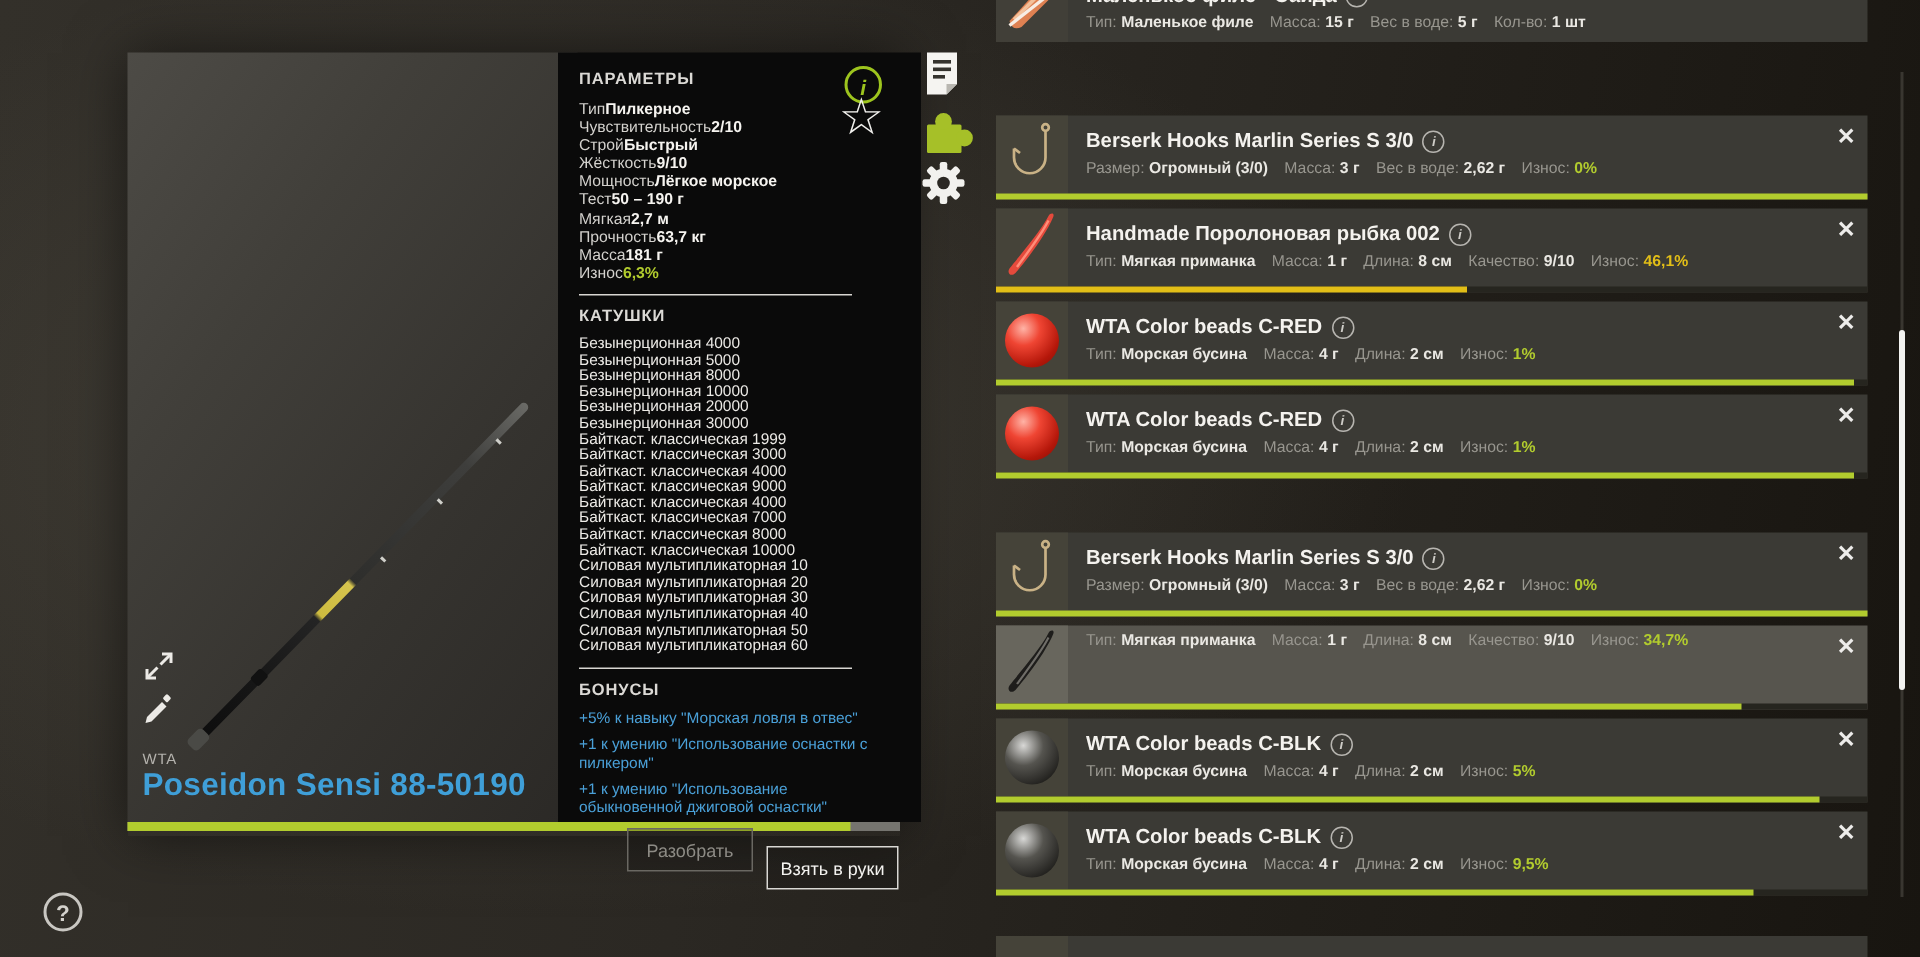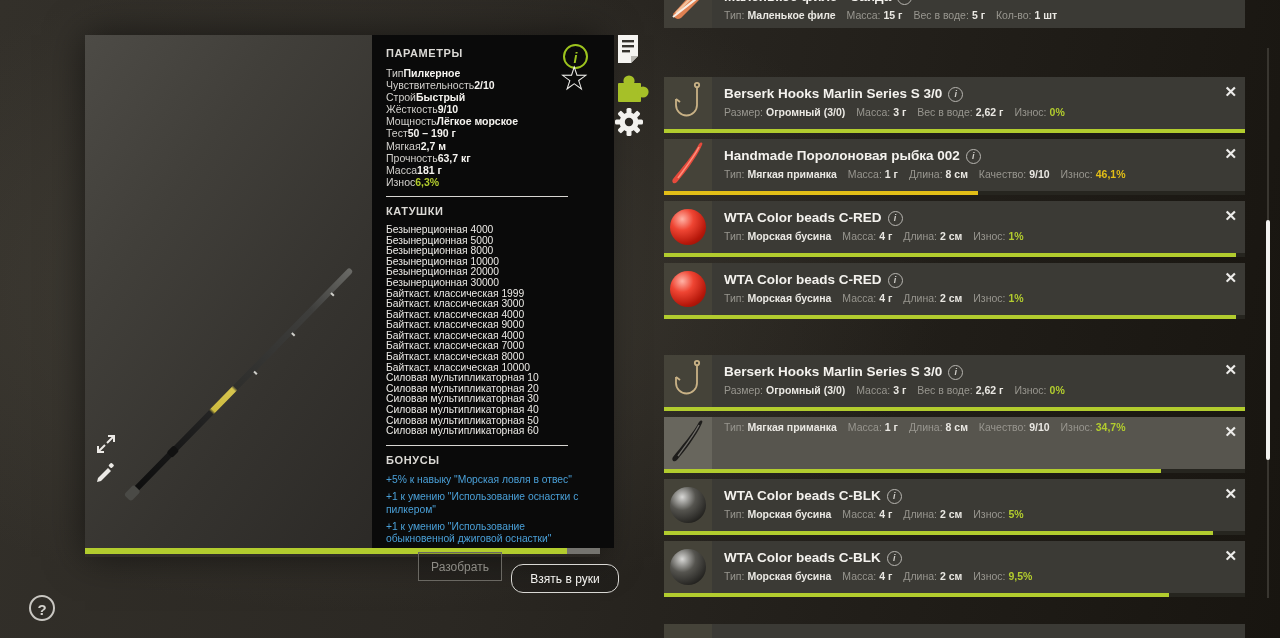--- a/index.html
+++ b/index.html
@@ -35,21 +35,21 @@
   #rodname{font-size:21px;font-weight:bold;color:#3f9fd8;letter-spacing:.2px;}
   .imgicon{position:absolute;left:10px;}
   #expandicon{top:398px;} #pencilicon{top:425px;}
   #paramsinfo{position:absolute;left:478px;top:9px;width:25px;height:25px;border:2.5px solid #9dc41e;border-radius:50%;
     color:#9dc41e;font-size:14px;font-weight:bold;text-align:center;line-height:25px;box-sizing:border-box;font-style:italic;}
   #paramsstar{position:absolute;left:474px;top:26px;font-size:34px;color:#f2f1ee;line-height:34px;}
   
   .btn{position:absolute;height:29px;box-sizing:border-box;border:1px solid;background:rgba(15,14,12,.22);
     font-size:12px;text-align:center;line-height:27px;}
   #btn-disassemble{left:418px;top:552px;width:84px;border-color:#6a6862;color:#8d8b85;}
-  #btn-take{left:511px;top:564px;width:108px;border-color:#d9d8d4;color:#f4f3f0;border-radius:12px;}
+  #btn-take{left:511px;top:564px;width:88px;border-color:#d9d8d4;color:#f4f3f0;}
   
   .tool{position:absolute;left:613px;}
   #tool-notes{top:33px;} #tool-modules{top:71px;} #tool-settings{top:106px;}
   
   #list{position:absolute;left:664px;top:-20px;width:581px;}
   .row{position:relative;margin-top:6px;height:56px;background:#3b3a35;}
   .row.first{height:48px;margin-top:0;background:#3b3a35;}
   .row.gap-top{margin-top:49px;}
   .row.gap-lg{margin-top:36px;}
   .row.partial{margin-top:27px;}
@@ -101,20 +101,24 @@
           <path d="M9 19 h-6 v-6"></path>
             <path d="M3 19 l7 -7"></path>
         </g>
       </svg>
       <svg class="imgicon" id="pencilicon" width="22" height="22" viewBox="0 0 22 22">
         <g fill="#eceae6">
           <path d="M3 18 l10 -10 3 3 -10 10 -4 1 z"></path>
           <rect x="14.2" y="3.4" width="4.2" height="4.2" rx="1" transform="rotate(45 16.3 5.5)"></rect>
         </g>
       </svg>
+      <div id="rodlabel">
+        <div id="rodbrand">WTA</div>
+        <div id="rodname">Poseidon Sensi 88-50190</div>
+      </div>
     </div>
 
     <div id="params">
       <div class="phead">ПАРАМЕТРЫ</div>
       <div class="prow">
           <span>Тип</span>
           <span class="pv">Пилкерное</span>
         </div>
       <div class="prow">
           <span>Чувствительность</span>

